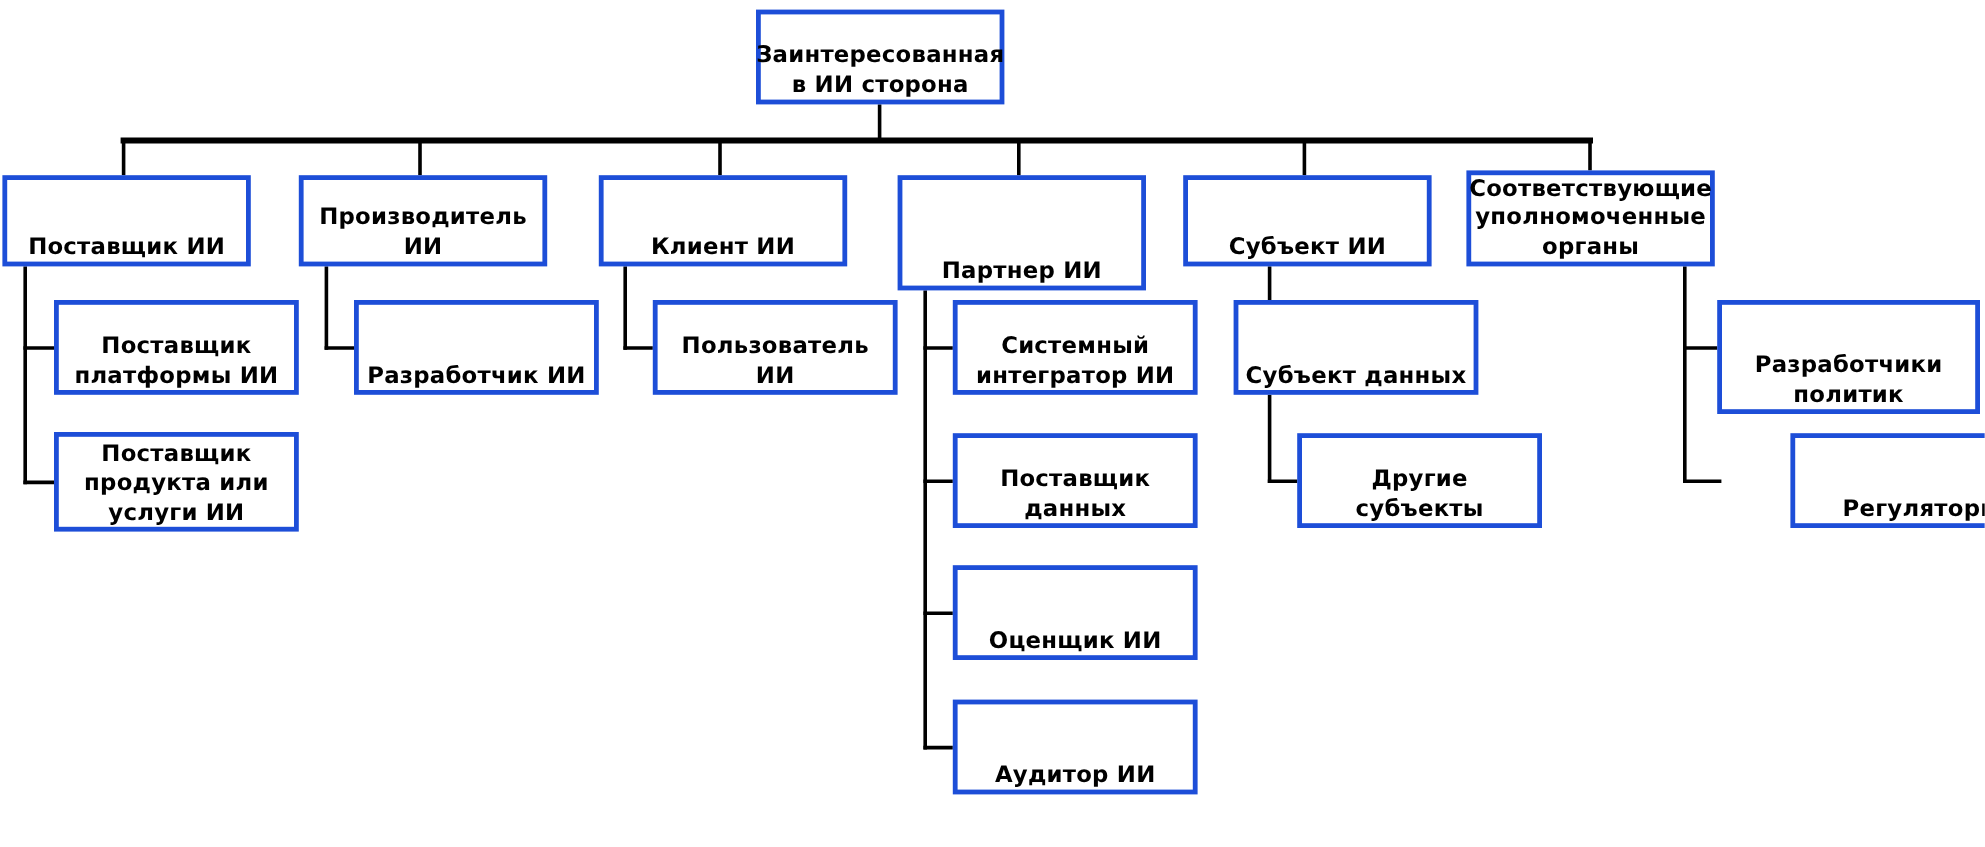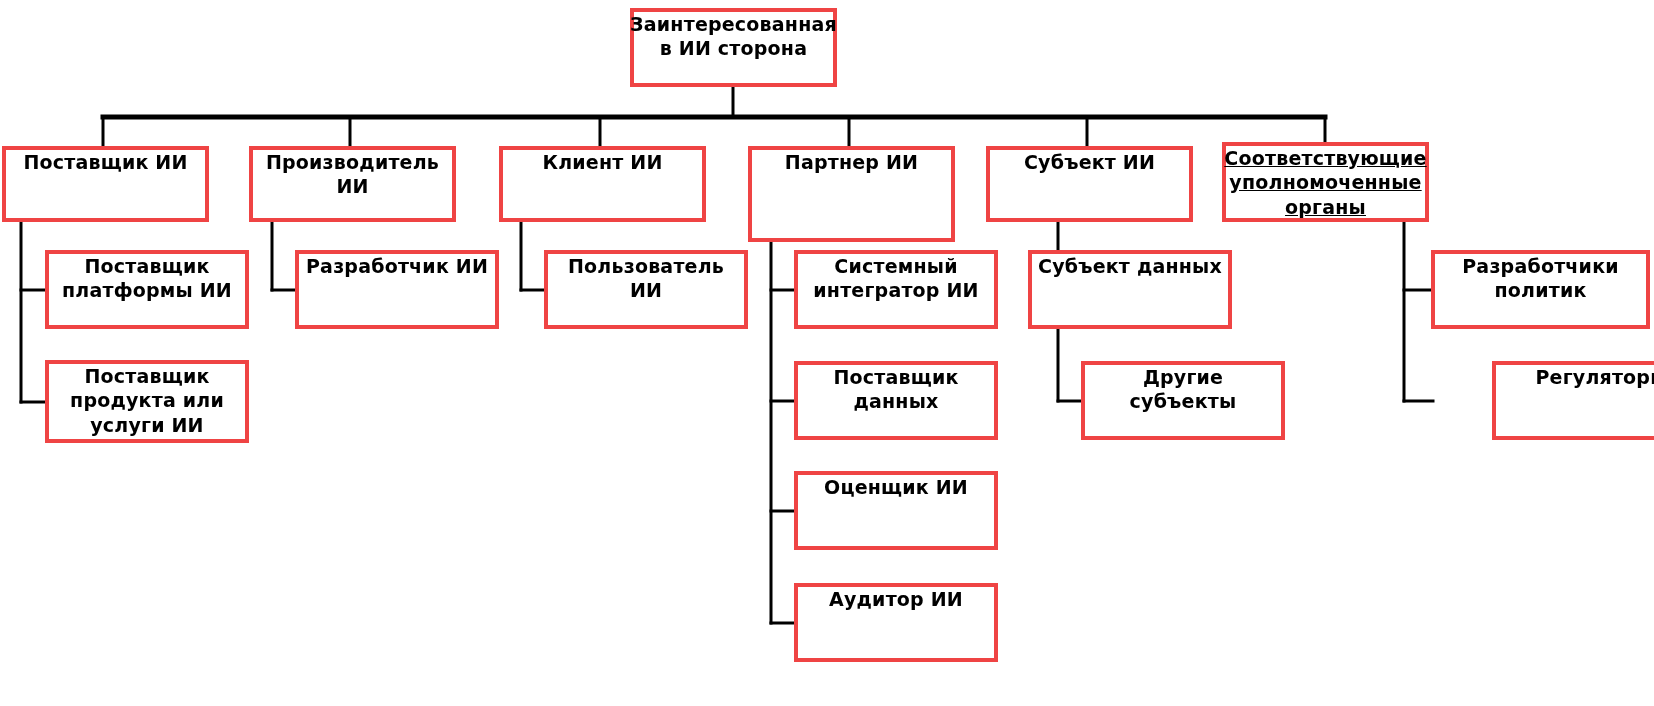--- a/index.html
+++ b/index.html
@@ -23,23 +23,23 @@
     left: 0;
     top: 0;
     width: 1654px;
     height: 706px;
     pointer-events: none;
   }
   .node {
     position: absolute;
     box-sizing: border-box;
     background: #ffffff;
-    border: 4px solid #ef4444;
+    border: 4px solid #1d4ed8;
     display: flex;
-    align-items: flex-start;
+    align-items: flex-end;
     justify-content: center;
     text-align: center;
     z-index: 2;
   }
   .node-label {
     font-family: "DejaVu Sans", sans-serif;
     font-weight: bold;
     color: #000000;
     line-height: 1.28;
     white-space: pre-line;
@@ -113,21 +113,21 @@
   </div>
 
   <div class="node size-l1" style="left:748px; top:146px; width:207px; height:96px;">
     <span class="node-label">Партнер ИИ</span>
   </div>
 
   <div class="node size-l1" style="left:986px; top:146px; width:207px; height:76px;">
     <span class="node-label">Субъект  ИИ</span>
   </div>
 
-  <div class="node size-l1" style="left:1222px; top:142px; width:207px; height:80px;text-decoration:underline;">
+  <div class="node size-l1" style="left:1222px; top:142px; width:207px; height:80px;">
     <span class="node-label">Соответствующие
 уполномоченные
 органы</span>
   </div>
 
   <div class="node size-l2" style="left:45px; top:250px; width:204px; height:79px;">
     <span class="node-label">Поставщик
 платформы  ИИ</span>
   </div>
 
@@ -164,21 +164,21 @@
   </div>
 
   <div class="node size-l2" style="left:1028px; top:250px; width:204px; height:79px;">
     <span class="node-label">Субъект данных</span>
   </div>
 
   <div class="node size-l2" style="left:1081px; top:361px; width:204px; height:79px;">
     <span class="node-label">Другие субъекты</span>
   </div>
 
-  <div class="node size-l2" style="left:1431px; top:250px; width:219px; height:79px;">
+  <div class="node size-l2" style="left:1431px; top:250px; width:219px; height:95px;">
     <span class="node-label">Разработчики
 политик</span>
   </div>
 
   <div class="node size-l2" style="left:1492px; top:361px; width:219px; height:79px;">
     <span class="node-label">Регуляторы</span>
   </div>
 
 </div>
 

